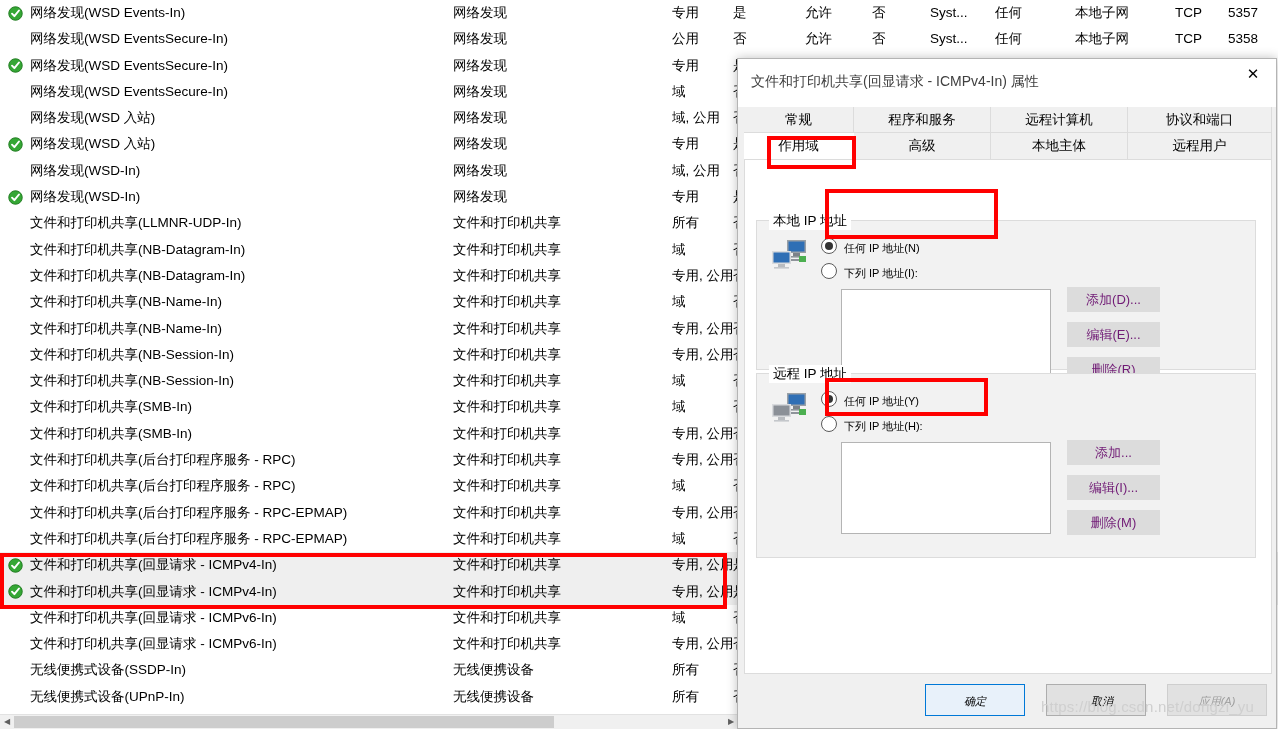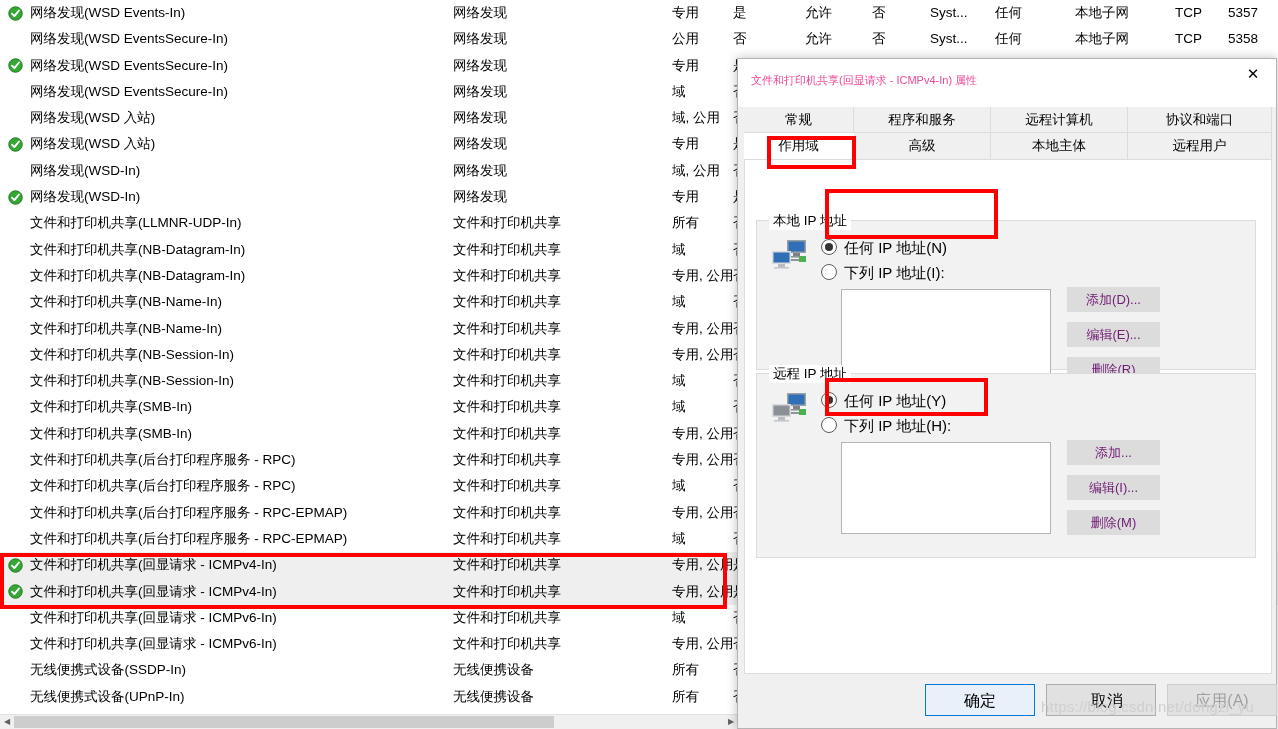--- a/index.html
+++ b/index.html
@@ -66,21 +66,21 @@
     background:#f0f0f0;
     border:1px solid #b4b4b4;
     box-shadow:0 0 10px rgba(0,0,0,.25);
     box-sizing:border-box;
   }
   #dlg-titlebar{
     position:relative;height:48px;background:#ffffff;
   }
   #dlg-title{
     position:absolute;left:13px;top:14px;
-    font-size:11px;color:#ec4899;white-space:nowrap;
+    font-size:14px;color:#404040;white-space:nowrap;
   }
   #dlg-close{
     position:absolute;right:0;top:0;width:46px;height:30px;
     text-align:center;line-height:30px;font-size:15px;color:#000;
     cursor:default;
   }
 
   
   #tabstrip{
     position:absolute;left:6px;top:48px;width:528px;height:52px;
@@ -119,21 +119,21 @@
   .gb-legend{
     position:absolute;top:-9px;left:12px;
     background:#ffffff;padding:0 4px;
     font-size:13.5px;color:#000;white-space:nowrap;
   }
   .pc-icon{
     position:absolute;left:14px;top:18px;width:38px;height:32px;
   }
   .radio-line{
     position:absolute;left:64px;height:22px;line-height:22px;
-    font-size:15px;white-space:nowrap;cursor:default;
+    font-size:11px;white-space:nowrap;cursor:default;
   }
   .radio-line.first{top:16px;}
   .radio-line.second{top:41px;}
   .radio{
     display:inline-block;width:14px;height:14px;border-radius:50%;
     border:1px solid #5a5a5a;background:#fff;
     vertical-align:-2px;margin-right:7px;position:relative;
   }
   .radio.on::after{
     content:"";position:absolute;left:3px;top:3px;
@@ -151,24 +151,24 @@
   }
   .gb-btn.b1{top:66px;}
   .gb-btn.b2{top:101px;}
   .gb-btn.b3{top:136px;}
 
   
   #dlg-buttons{
     position:absolute;left:0;bottom:0;width:100%;height:56px;
   }
   .dlg-btn{
-    position:absolute;top:12px;height:32px;width:110px;
-    line-height:32px;text-align:center;font-size:16px;
+    position:absolute;top:12px;height:32px;width:100px;
+    line-height:32px;text-align:center;font-size:11px;
     background:#e1e1e1;border:1px solid #adadad;color:#000;
-    box-sizing:border-box;cursor:default;
+    box-sizing:border-box;cursor:default;font-style:italic;
   }
   .dlg-btn.ok{left:187px;background:#e8f1fa;border:1px solid #0078d7;}
   .dlg-btn.cancel{left:308px;padding-left:12px;}
   .dlg-btn.apply{left:429px;color:#a0a0a0;border:1px solid #cecece;background:#e1e1e1;}
 
   
   .redbox{
     position:absolute;border:4px solid #f00;
     box-sizing:border-box;pointer-events:none;
   }

